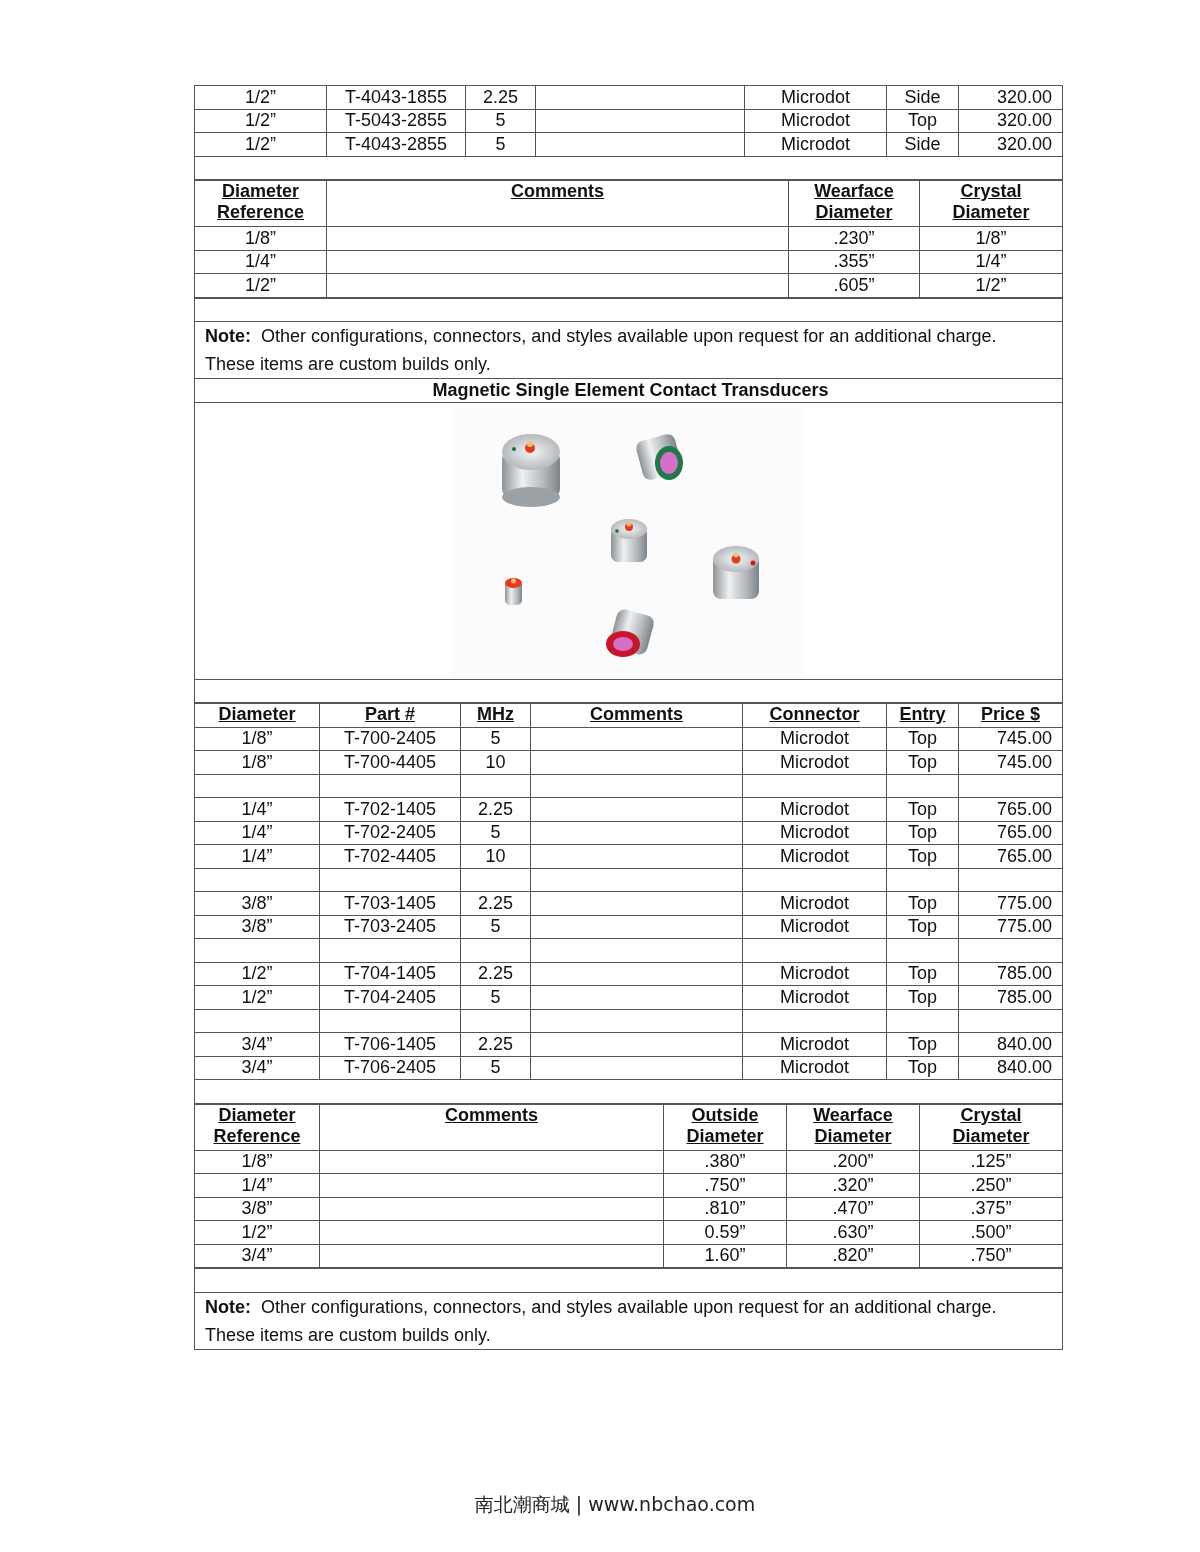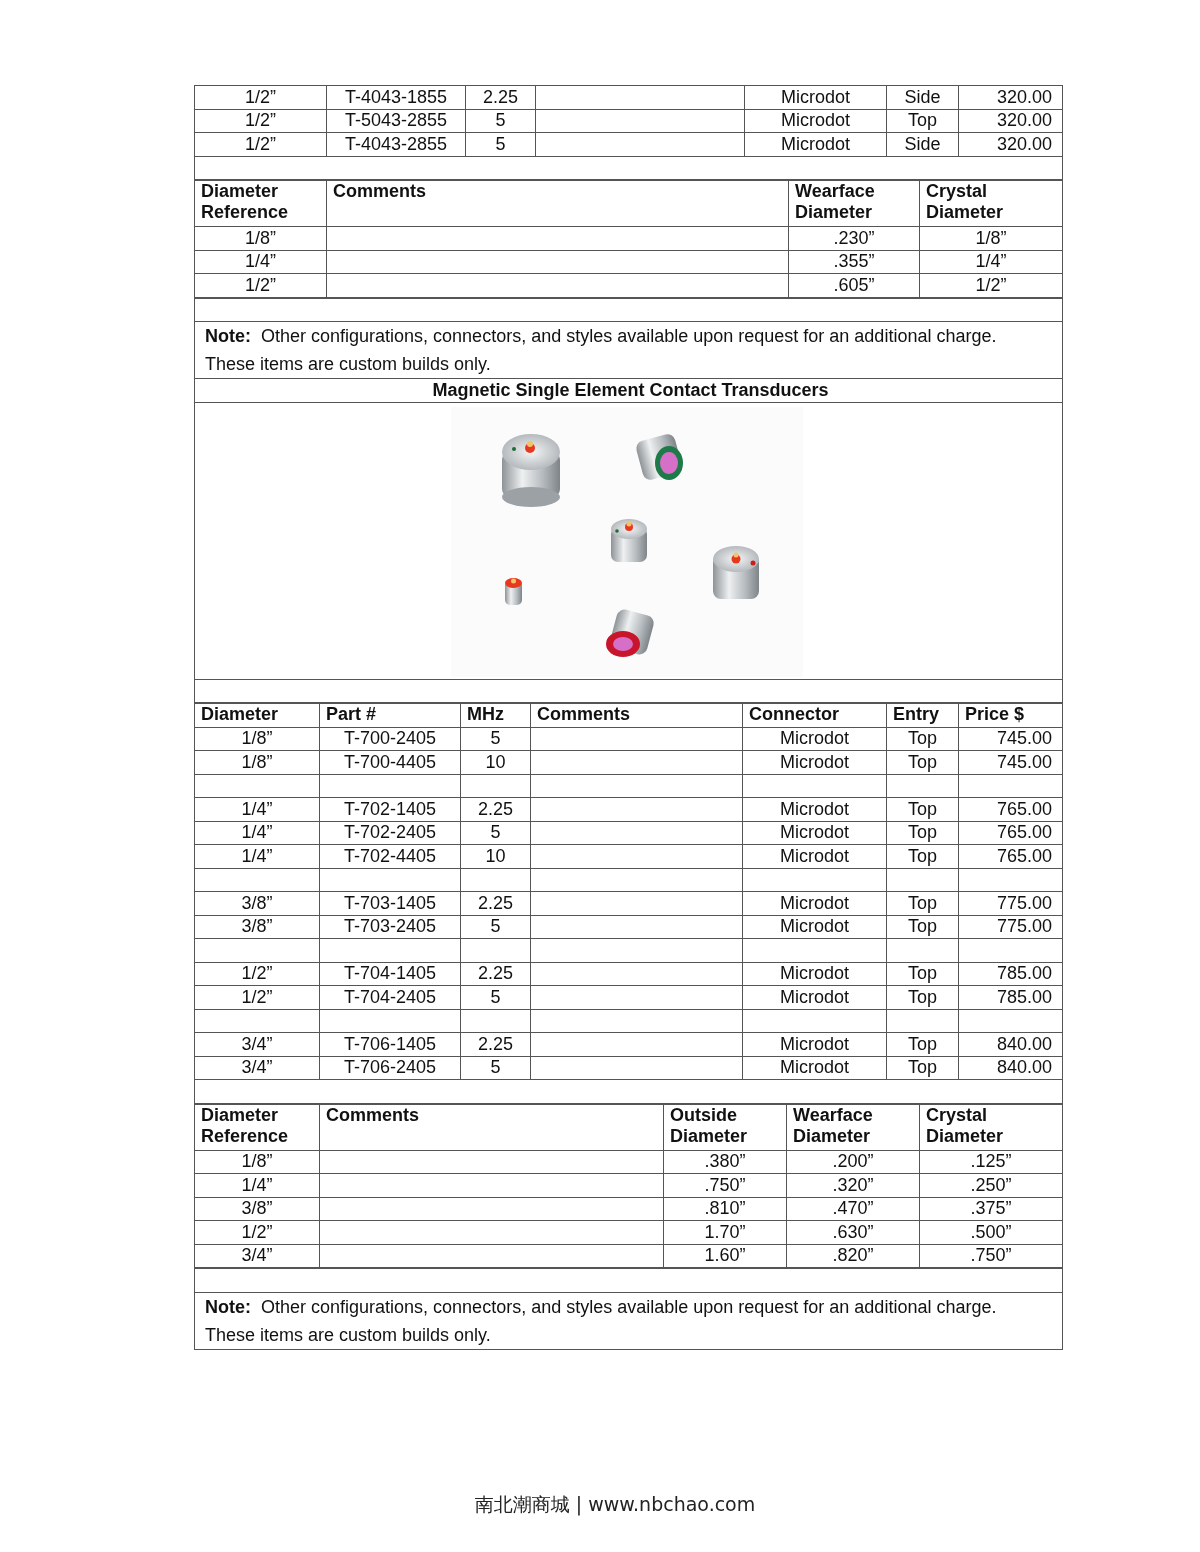--- a/index.html
+++ b/index.html
@@ -1,20 +1,20 @@
 <!DOCTYPE html>
 <html><head>
 <meta charset="utf-8">
 <style>
   html, body { margin: 0; padding: 0; background: #ffffff; }
   body { width: 1200px; height: 1552px; position: relative; font-family: "Liberation Sans", sans-serif; color: #111; }
   .doc { position: absolute; left: 166px; top: 85px; width: 868px; margin-left: 28px; }
   table { border-collapse: collapse; width: 868px; table-layout: fixed; font-size: 18px; line-height: 21px; }
   td, th { border: 1px solid #555; padding: 0 6px; height: 22.5px; white-space: nowrap; overflow: hidden; }
-  th { font-weight: bold; text-align: left; vertical-align: top; }
+  th { font-weight: bold; text-align: center; vertical-align: top; text-decoration: underline; }
   td.c { text-align: center; }
   td.r { text-align: right; padding-right: 10px; }
   td.full { text-align: center; padding-left: 10px; }
   td.note { white-space: normal; line-height: 28px; padding: 0 10px; height: 45px; }
   b { font-weight: bold; }
   .spacer td { height: 22.5px; }
   .photo-cell { height: 276px; padding: 0; position: relative; }
   .photo { position: absolute; left: 256px; top: 4px; width: 352px; height: 270px; background: #fbfbfb; }
   .footer { position: absolute; top: 1492px; left: 0; width: 1230px; text-align: center; font-size: 19px; color: #222; font-family: "DejaVu Sans", sans-serif; }
 </style>
@@ -377,21 +377,21 @@
         <tr>
           <td class="c">3/8”</td>
           <td></td>
           <td class="c">.810”</td>
           <td class="c">.470”</td>
           <td class="c">.375”</td>
         </tr>
         <tr>
           <td class="c">1/2”</td>
           <td></td>
-          <td class="c">1.70”</td>
+          <td class="c">0.59”</td>
           <td class="c">.630”</td>
           <td class="c">.500”</td>
         </tr>
         <tr>
           <td class="c">3/4”</td>
           <td></td>
           <td class="c">1.60”</td>
           <td class="c">.820”</td>
           <td class="c">.750”</td>
         </tr>

